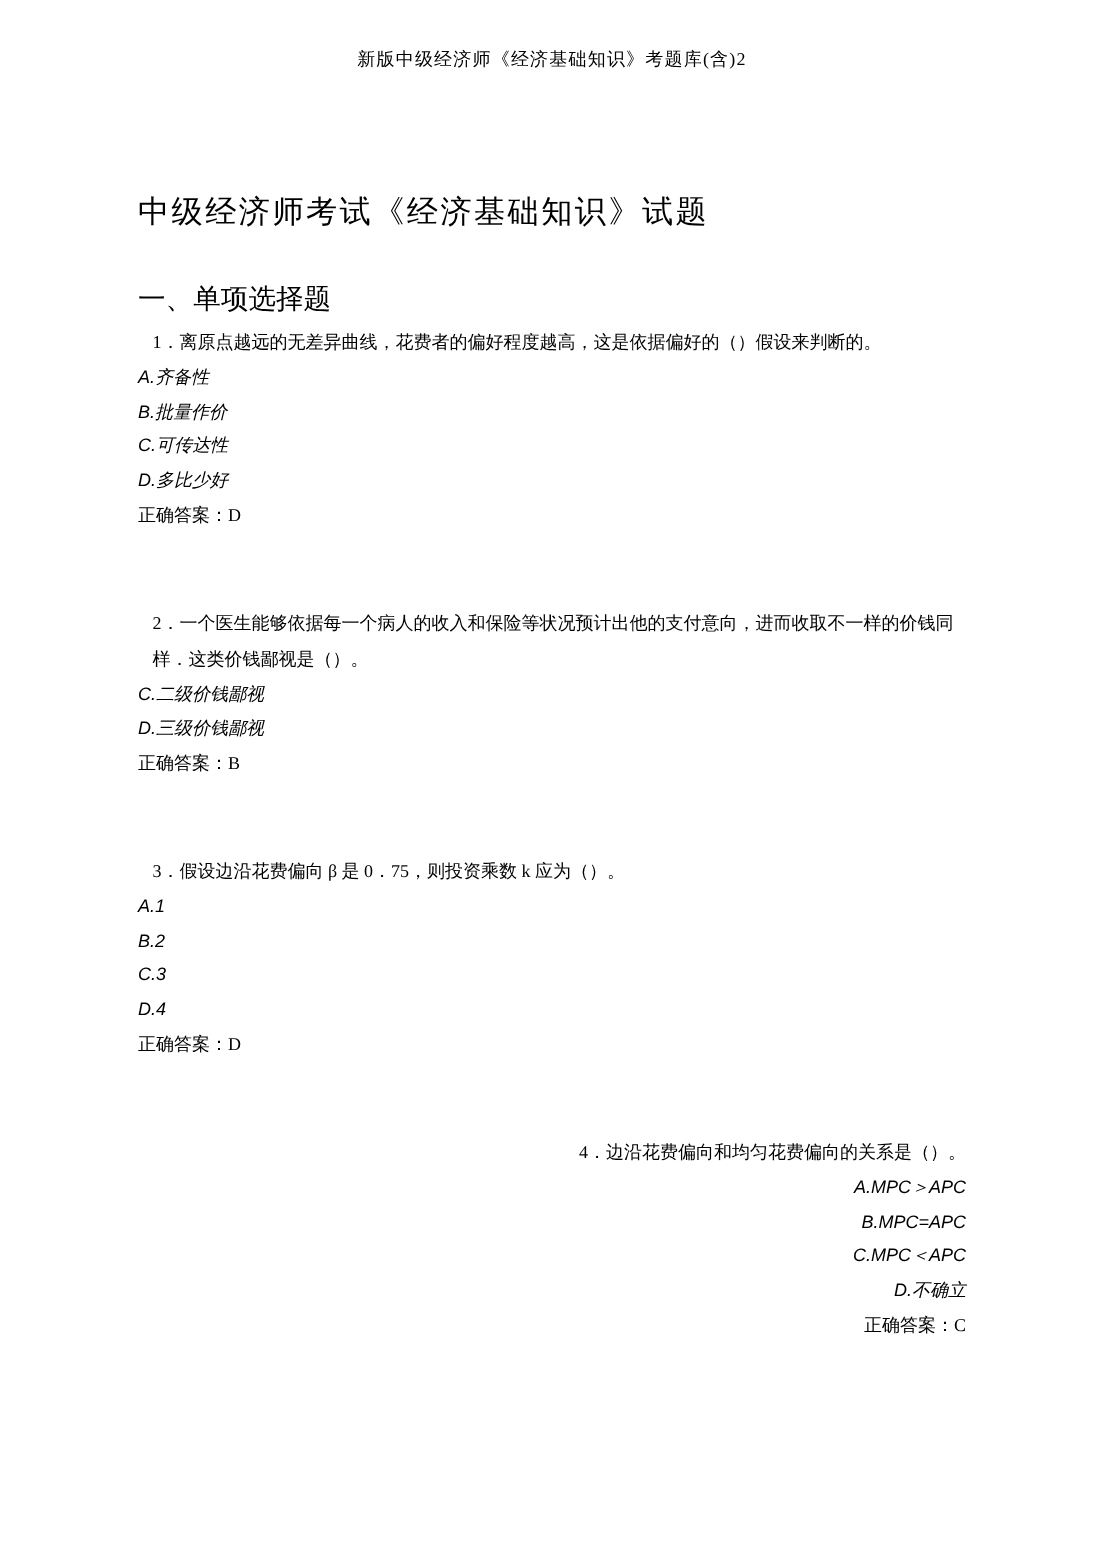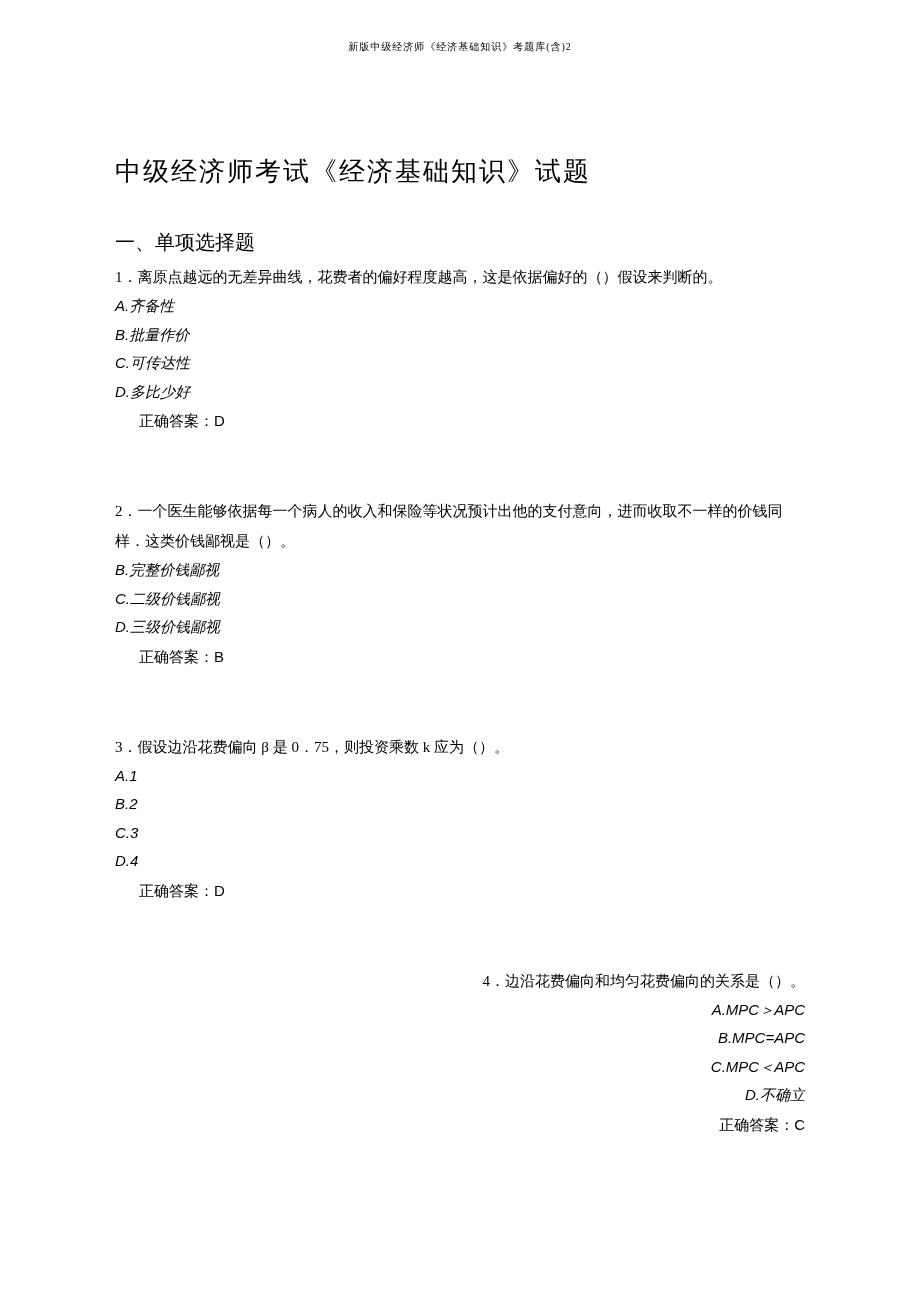--- a/index.html
+++ b/index.html
@@ -9,57 +9,57 @@
       background: #ffffff;
       width: 920px;
       color: #000;
     }
     .page {
       padding: 40px 115px 60px 115px;
       box-sizing: border-box;
     }
     .header {
       text-align: center;
-      font-size: 10px;
+      font-size: 15px;
       font-family: "SimSun", "宋体", serif;
       margin-bottom: 100px;
       letter-spacing: 1px;
     }
     .title {
       text-align: left;
       font-size: 26px;
       font-family: "SimSun", "宋体", serif;
       margin-bottom: 40px;
       letter-spacing: 2px;
     }
     .section-heading {
-      font-size: 20px;
+      font-size: 23px;
       font-family: Liberation Sans, sans-serif;
       margin-bottom: 6px;
     }
     .question {
       margin-bottom: 60px;
       font-size: 15px;
       line-height: 2.0;
     }
     .question:last-child {
       margin-bottom: 20px;
       text-align: right;
     }
     .q-text {
       font-family: "SimSun", "宋体", serif;
+      margin-left: 12px;
     }
     .option {
       font-family: Arial, "SimSun", sans-serif;
       line-height: 1.9;
       font-style: italic;
     }
     .answer {
-      font-family: Liberation Sans, sans-serif;
-      margin-left: 24px;
+      font-family: Liberation Serif, serif;
     }
   </style>
 </head>
 <body>
 
 <div class="page">
   <div class="header">新版中级经济师《经济基础知识》考题库(含)2</div>
   <div class="title">中级经济师考试《经济基础知识》试题</div>
   <div class="section-heading">一、单项选择题</div>
 
@@ -67,21 +67,20 @@
     <div class="q-text">1．离原点越远的无差异曲线，花费者的偏好程度越高，这是依据偏好的（）假设来判断的。</div>
     <div class="option">A.齐备性</div>
     <div class="option">B.批量作价</div>
     <div class="option">C.可传达性</div>
     <div class="option">D.多比少好</div>
     <div class="answer">正确答案：D</div>
   </div>
 
   <div class="question">
     <div class="q-text">2．一个医生能够依据每一个病人的收入和保险等状况预计出他的支付意向，进而收取不一样的价钱同样．这类价钱鄙视是（）。</div>
-    <div class="option">B.完整价钱鄙视</div>
     <div class="option">C.二级价钱鄙视</div>
     <div class="option">D.三级价钱鄙视</div>
     <div class="answer">正确答案：B</div>
   </div>
 
   <div class="question">
     <div class="q-text">3．假设边沿花费偏向 β 是 0．75，则投资乘数 k 应为（）。</div>
     <div class="option">A.1</div>
     <div class="option">B.2</div>
     <div class="option">C.3</div>

